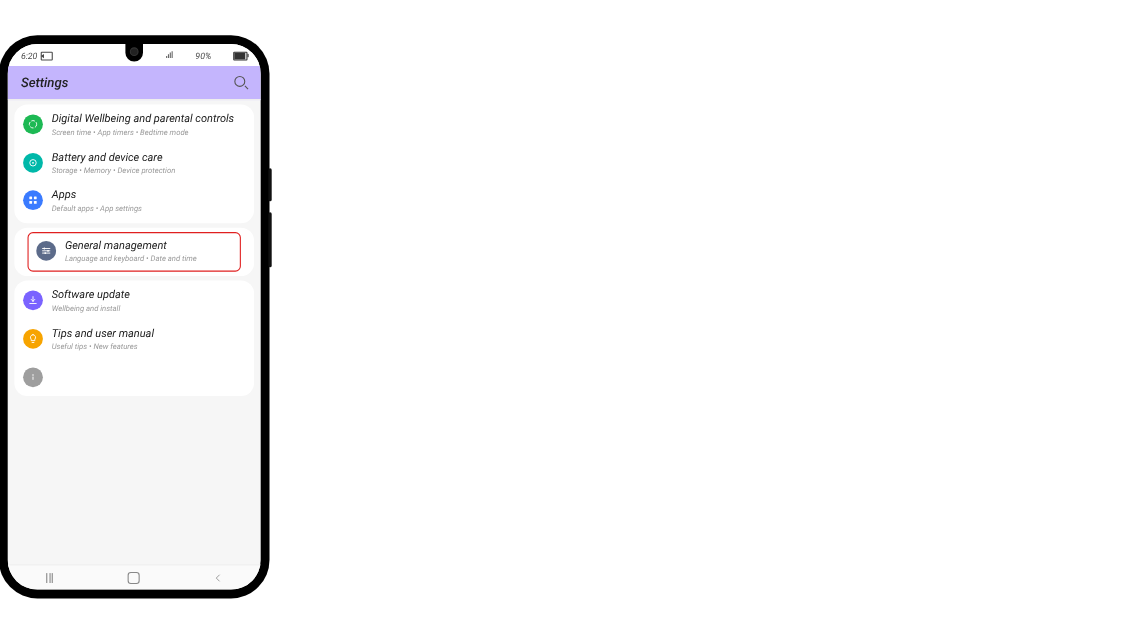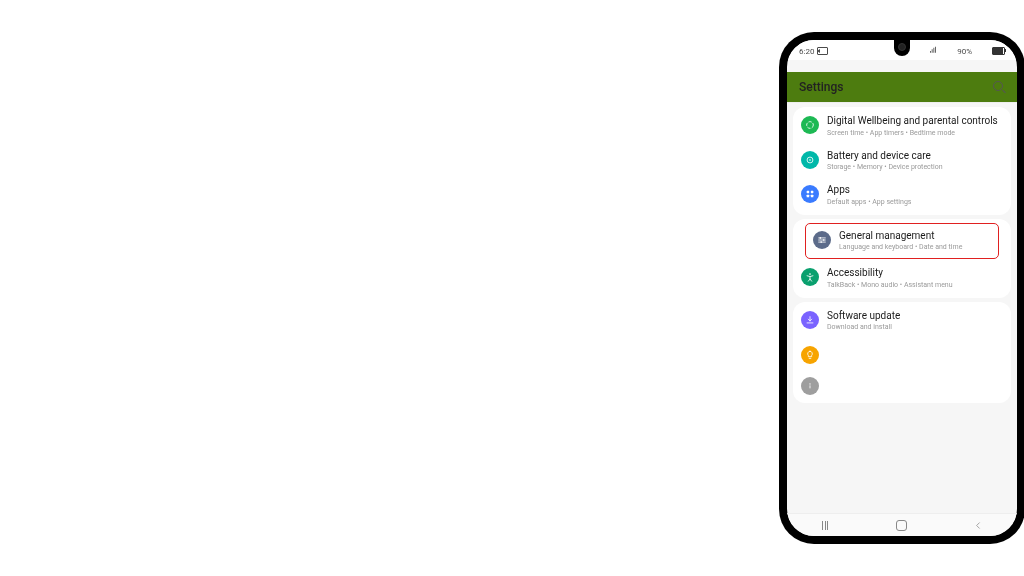--- a/index.html
+++ b/index.html
@@ -1,35 +1,35 @@
 <!DOCTYPE html>
 <html><head>
 <meta charset="utf-8">
 <style>
   html,body{margin:0;padding:0;width:1024px;height:576px;background:#ffffff;font-family:-apple-system,BlinkMacSystemFont,"Segoe UI",Roboto,Arial,sans-serif;overflow:hidden;}
-  .stage{position:relative;width:1024px;height:576px;display:flex;align-items:center;justify-content:flex-end;}
+  .stage{position:relative;width:1024px;height:576px;display:flex;align-items:center;justify-content:flex-start;font-style:italic;}
   .phone{width:230px;height:496px;background:#000;border-radius:34px;padding:7px;box-shadow:0 0 0 1px #000;position:relative;}
   .screen{width:100%;height:100%;background:#f6f6f6;border-radius:27px;overflow:hidden;position:relative;display:flex;flex-direction:column;}
   .notch{position:absolute;top:0;left:50%;transform:translateX(-50%);width:16px;height:16px;background:#000;border-radius:0 0 12px 12px;z-index:5;}
   .cam{position:absolute;top:3px;left:50%;transform:translateX(-50%);width:6px;height:6px;background:#222;border-radius:50%;border:1px solid #333;}
   .side-btn{position:absolute;background:#111;border-radius:2px;}
   .side-btn.b1{right:-3px;top:120px;width:3px;height:30px;}
   .side-btn.b2{right:-3px;top:160px;width:3px;height:50px;}
 
   .statusbar{height:18px;display:flex;align-items:center;justify-content:space-between;padding:2px 12px 0;font-size:8px;color:#4a4a4a;background:#fff;}
   .sb-left{display:flex;align-items:center;gap:3px;}
   .sb-right{display:flex;align-items:center;gap:20px;}
   .cam-icon{width:9px;height:6px;border:1px solid #4a4a4a;border-radius:1px;position:relative;}
   .cam-icon::after{content:"";position:absolute;left:-3px;top:1px;border:2px solid transparent;border-right:3px solid #4a4a4a;}
   .batt{display:inline-flex;align-items:center;}
   .batt-body{width:11px;height:6px;border:1px solid #333;border-radius:1px;position:relative;}
   .batt-body::after{content:"";position:absolute;right:-2px;top:1px;width:1px;height:3px;background:#333;}
   .batt-fill{position:absolute;left:0;top:0;bottom:0;width:90%;background:#333;}
 
-  .header{height:30px;background:#4d7c0f;display:flex;align-items:center;justify-content:space-between;padding:0 12px;border-bottom:1px solid #eee;margin-top:12px;}
+  .header{height:30px;background:#c4b5fd;display:flex;align-items:center;justify-content:space-between;padding:0 12px;border-bottom:1px solid #eee;}
   .header .title{font-size:12px;color:#222;font-weight:500;}
   .search-icon{width:12px;height:12px;position:relative;}
   .search-icon::before{content:"";position:absolute;width:8px;height:8px;border:1.2px solid #555;border-radius:50%;left:0;top:0;}
   .search-icon::after{content:"";position:absolute;width:4px;height:1.2px;background:#555;transform:rotate(45deg);right:-1px;bottom:1px;}
 
   .list{flex:1;overflow:hidden;padding:0 4px;}
   .card{background:#fff;border-radius:12px;margin:4px 2px;padding:2px 0;}
   .item{display:flex;align-items:flex-start;padding:6px 8px;gap:8px;position:relative;}
   .item.partial{padding-top:0;}
   .ic{width:18px;height:18px;border-radius:50%;flex-shrink:0;display:flex;align-items:center;justify-content:center;margin-top:1px;}
@@ -149,50 +149,42 @@
                     <circle cx="16" cy="12" r="2" fill="#fff"></circle>
                     <circle cx="10" cy="17" r="2" fill="#fff"></circle>
                   </svg>
                 </div>
                 <div class="txt">
                   <div class="t1">General management</div>
                   <div class="t2">Language and keyboard  •  Date and time</div>
                 </div>
               </div>
             </div>
-            <div class="item">
-              <div class="ic ic-acc">
-                <svg viewBox="0 0 24 24">
-                  <circle cx="12" cy="5" r="2" fill="#fff"></circle>
-                  <path d="M5 9l7 2 7-2M12 11v6m0 0l-4 5m4-5l4 5" stroke="#fff" stroke-width="2" stroke-linecap="round" fill="none"></path>
-                </svg>
-              </div>
-              <div class="txt">
-                <div class="t1">Accessibility</div>
-                <div class="t2">TalkBack  •  Mono audio  •  Assistant menu</div>
-              </div>
-            </div>
           </div>
           <div class="card">
             <div class="item">
               <div class="ic ic-sw">
                 <svg viewBox="0 0 24 24">
                   <path d="M12 4v10m0 0l-4-4m4 4l4-4M5 19h14" stroke="#fff" stroke-width="2" stroke-linecap="round" fill="none"></path>
                 </svg>
               </div>
               <div class="txt">
                 <div class="t1">Software update</div>
-                <div class="t2">Download and install</div>
+                <div class="t2">Wellbeing and install</div>
               </div>
             </div>
             <div class="item">
               <div class="ic ic-tips">
                 <svg viewBox="0 0 24 24">
                   <path d="M12 3a6 6 0 00-4 10v3h8v-3a6 6 0 00-4-10zM10 20h4" fill="none" stroke="#fff" stroke-width="2" stroke-linecap="round"></path>
                 </svg>
+              </div>
+              <div class="txt">
+                <div class="t1">Tips and user manual</div>
+                <div class="t2">Useful tips  •  New features</div>
               </div>
             </div>
             <div class="item">
               <div class="ic ic-about">
                 <svg viewBox="0 0 24 24">
                   <circle cx="12" cy="7" r="1.6" fill="#fff"></circle>
                   <rect x="11" y="10" width="2" height="8" rx="1" fill="#fff"></rect>
                 </svg>
               </div>
             </div>

